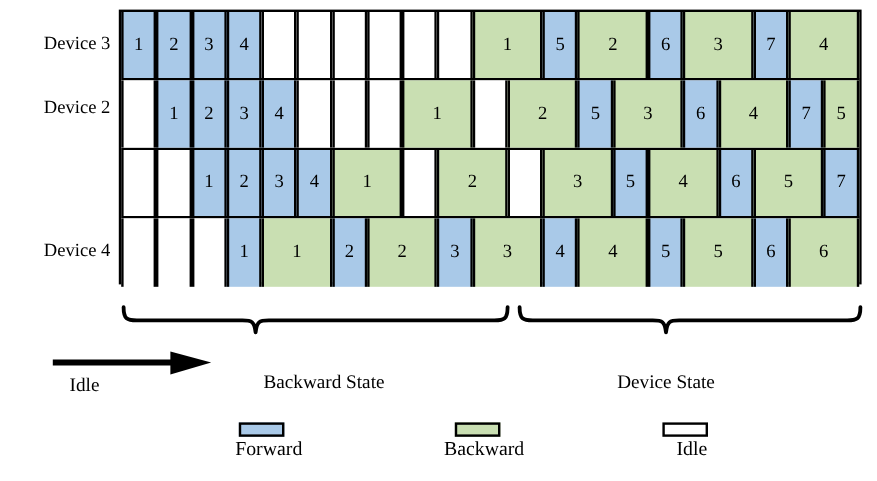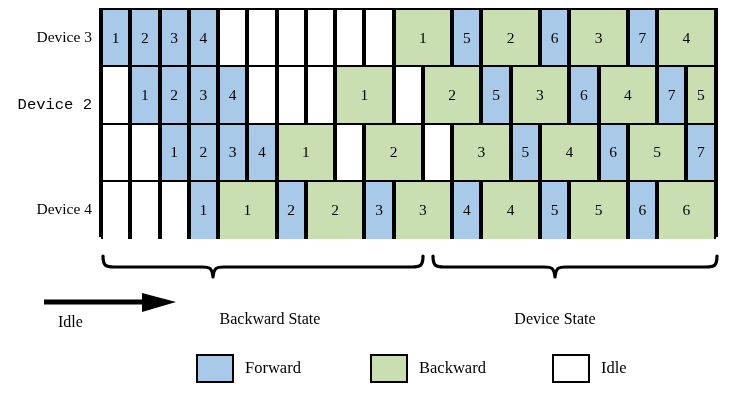--- a/index.html
+++ b/index.html
@@ -119,20 +119,21 @@
     top: 352px;
     width: 731px;
     height: 36px;
   }
   .legend-item {
     position: absolute;
     top: 0;
     height: 32px;
     display: flex;
     align-items: center;
+    flex-direction: column;
   }
   .legend-swatch {
     width: 38px;
     height: 29px;
     border: 2.2px solid #000;
     box-sizing: border-box;
     margin-right: 11px;
   }
   .legend-swatch.forward  { background: #a9c9e8; }
   .legend-swatch.backward { background: #c9dfb2; }
@@ -144,21 +145,21 @@
   }
   #legend-forward  { left: 196px; }
   #legend-backward { left: 370px; }
   #legend-idle     { left: 552px; }
 </style>
 </head>
 <body>
 
 <div id="device-labels">
   <div class="device-label" style="top:0px;">Device 3</div>
-  <div class="device-label" style="top:69px;font-family:Liberation Mono, monospace;">Device 2</div>
+  <div class="device-label" style="top:53px;">Device 2</div>
   <div class="device-label" style="top:171.75px;">Device 4</div>
 </div>
 
 <div id="timeline-grid">
   <div class="timeline-row rowsep" style="top:0px;">
       <div class="cell forward" style="left: 0px; width: 29.2667px;">1</div>
       <div class="cell forward" style="left: 29.2667px; width: 29.2667px;">2</div>
       <div class="cell forward" style="left: 58.5333px; width: 29.2667px;">3</div>
       <div class="cell forward" style="left: 87.8px; width: 29.2667px;">4</div>
       <div class="cell idle" style="left: 117.067px; width: 29.2667px;"></div>

